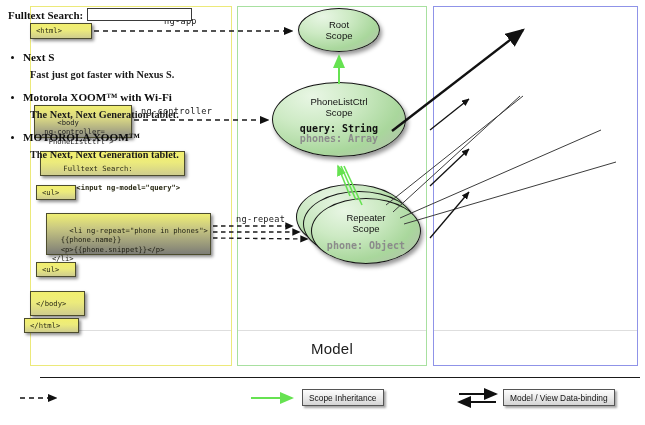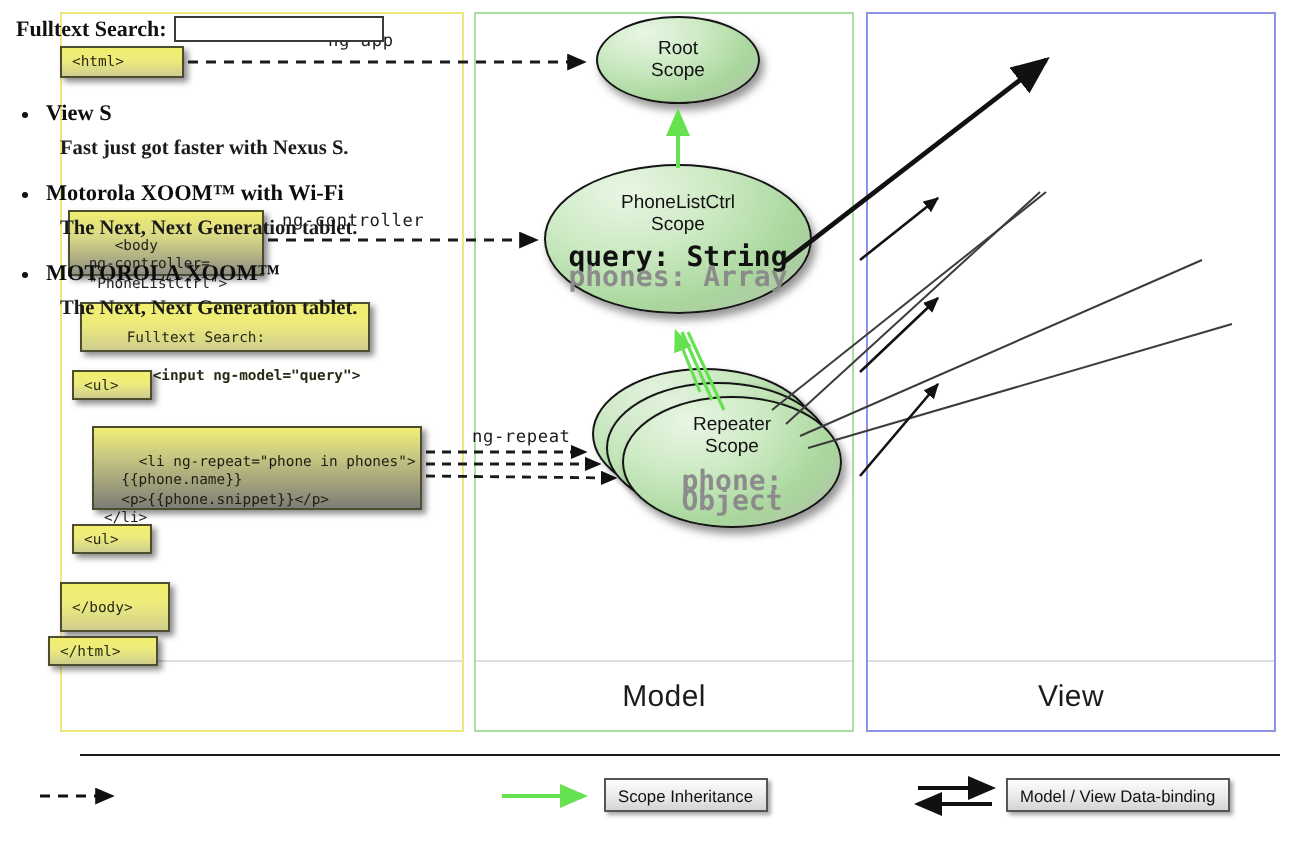--- a/index.html
+++ b/index.html
@@ -84,21 +84,21 @@
     background:radial-gradient(ellipse at 30% 18%, #e8f6e4 0%, #cdeac4 35%, #a9d79c 68%, #b9b9b4 100%);
     box-shadow:2px 3px 4px rgba(0,0,0,.42);
     display:flex;flex-direction:column;align-items:center;justify-content:center;
     text-align:center;box-sizing:border-box;
   }
   .scope .s-title{
     font-family:"Liberation Sans",sans-serif;font-size:9.5px;line-height:11px;color:#111;
   }
   .scope .s-prop{
     font-family:"DejaVu Sans Mono","Liberation Mono",monospace;
-    font-size:14px;line-height:10px;color:#111;font-weight:bold;
+    font-size:10px;line-height:10px;color:#111;font-weight:bold;
   }
   .scope .s-prop.dim{color:#8b8b8b;font-weight:bold;}
   .stack-ghost{
     position:absolute;border-radius:50%;border:1.4px solid #151515;
     background:radial-gradient(ellipse at 30% 18%, #e4f3df 0%, #c6e6bd 40%, #a6d598 70%, #b6b6b1 100%);
     box-shadow:2px 2px 3px rgba(0,0,0,.35);
   }
 
   
   .legend-rule{position:absolute;left:40px;top:377px;width:600px;height:0;border-top:1.6px solid #1a1a1a;}
@@ -120,21 +120,20 @@
     <div class="col-divider"></div>
   </div>
 
   <div class="column col-model">
     <div class="col-divider"></div>
     <div class="col-label">Model</div>
   </div>
 
   <div class="column col-view">
     <div class="col-divider"></div>
-    <div class="col-label">View</div>
   </div>
 
   <div class="codebox" style="left:30px;top:23px;width:62px;height:16px;display:flex;align-items:center;">
     <span>&lt;html&gt;</span>
   </div>
 
   <div class="codebox gray" style="left:34px;top:105px;width:98px;height:33px;">
     <span>&lt;body
  ng-controller=
  "PhoneListCtrl"&gt;</span>
@@ -193,21 +192,21 @@
   </div>
 
   <div class="view-inner">
     <div class="view-search-row">
       <span class="view-search-label">Fulltext Search:</span>
       <input class="view-search-input" type="text" placeholder="" style="">
     </div>
 
     <ul class="view-list" style="margin-top:30px;">
       <li>
-        <div class="v-name">View S</div>
+        <div class="v-name">Next S</div>
         <div class="v-snippet">Fast just got faster with Nexus S.</div>
       </li>
       <li>
         <div class="v-name">Motorola XOOM™  with Wi-Fi</div>
         <div class="v-snippet">The Next, Next Generation tablet.</div>
       </li>
       <li>
         <div class="v-name">MOTOROLA XOOM™</div>
         <div class="v-snippet">The Next, Next Generation tablet.</div>
       </li>

